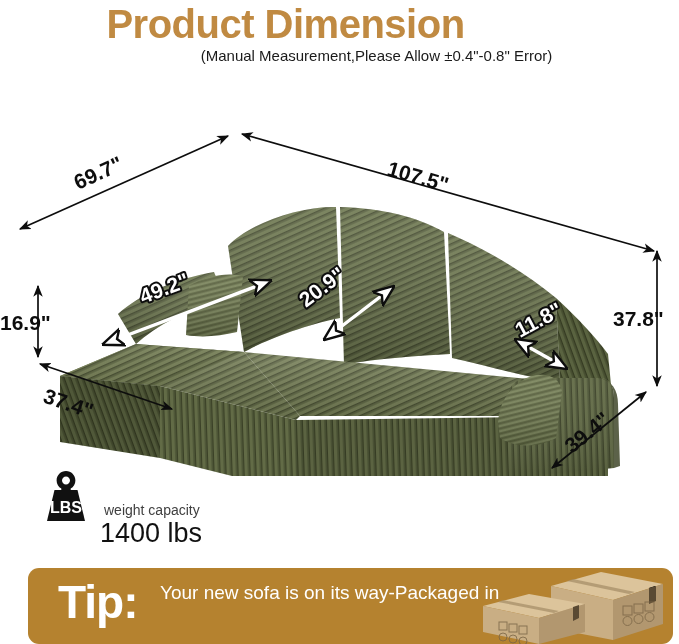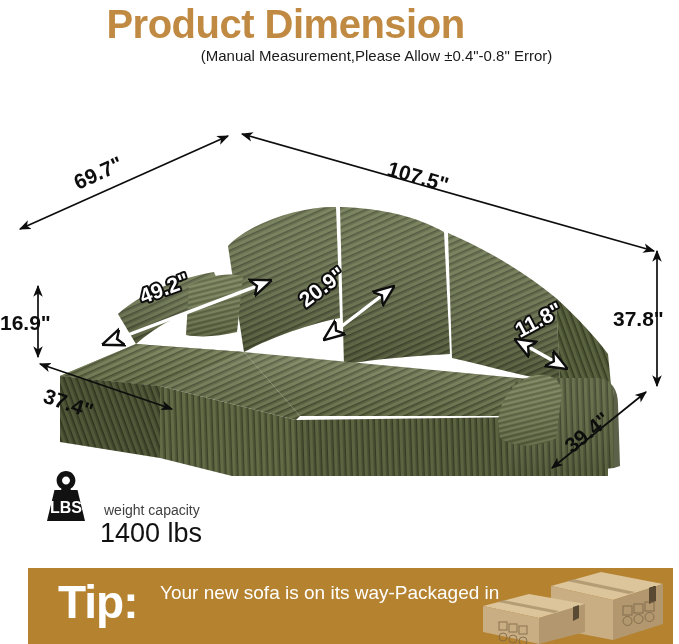--- a/index.html
+++ b/index.html
@@ -29,21 +29,21 @@
   
   #weight-block{position:absolute;left:34px;top:466px;width:260px;height:62px;}
   #weight-icon{position:absolute;left:4px;top:2px;width:56px;height:56px;}
   #weight-value{position:absolute;left:66px;top:4px;font-size:27px;
                 color:#111;line-height:30px;white-space:nowrap;margin-top:48px;}
   #weight-caption{position:absolute;left:70px;top:36px;font-size:14px;
                   color:#404040;line-height:17px;white-space:nowrap;}
 
   
   #tip-banner{position:absolute;left:28px;top:568px;width:645px;height:76px;
-              background:#B5822F;overflow:hidden;}
+              background:#B5822F;overflow:hidden;border-radius:11px;}
   #tip-label{position:absolute;left:30px;top:8px;font-size:46px;
              font-weight:bold;color:#ffffff;line-height:52px;letter-spacing:-1px;}
   #tip-text{position:absolute;left:112px;top:12px;width:370px;font-size:19px;
             color:#ffffff;line-height:26px;margin-left:20px;}
   #tip-boxes{position:absolute;right:6px;top:2px;width:190px;height:74px;}
 </style>
 </head>
 <body>
 
 <div id="header">

